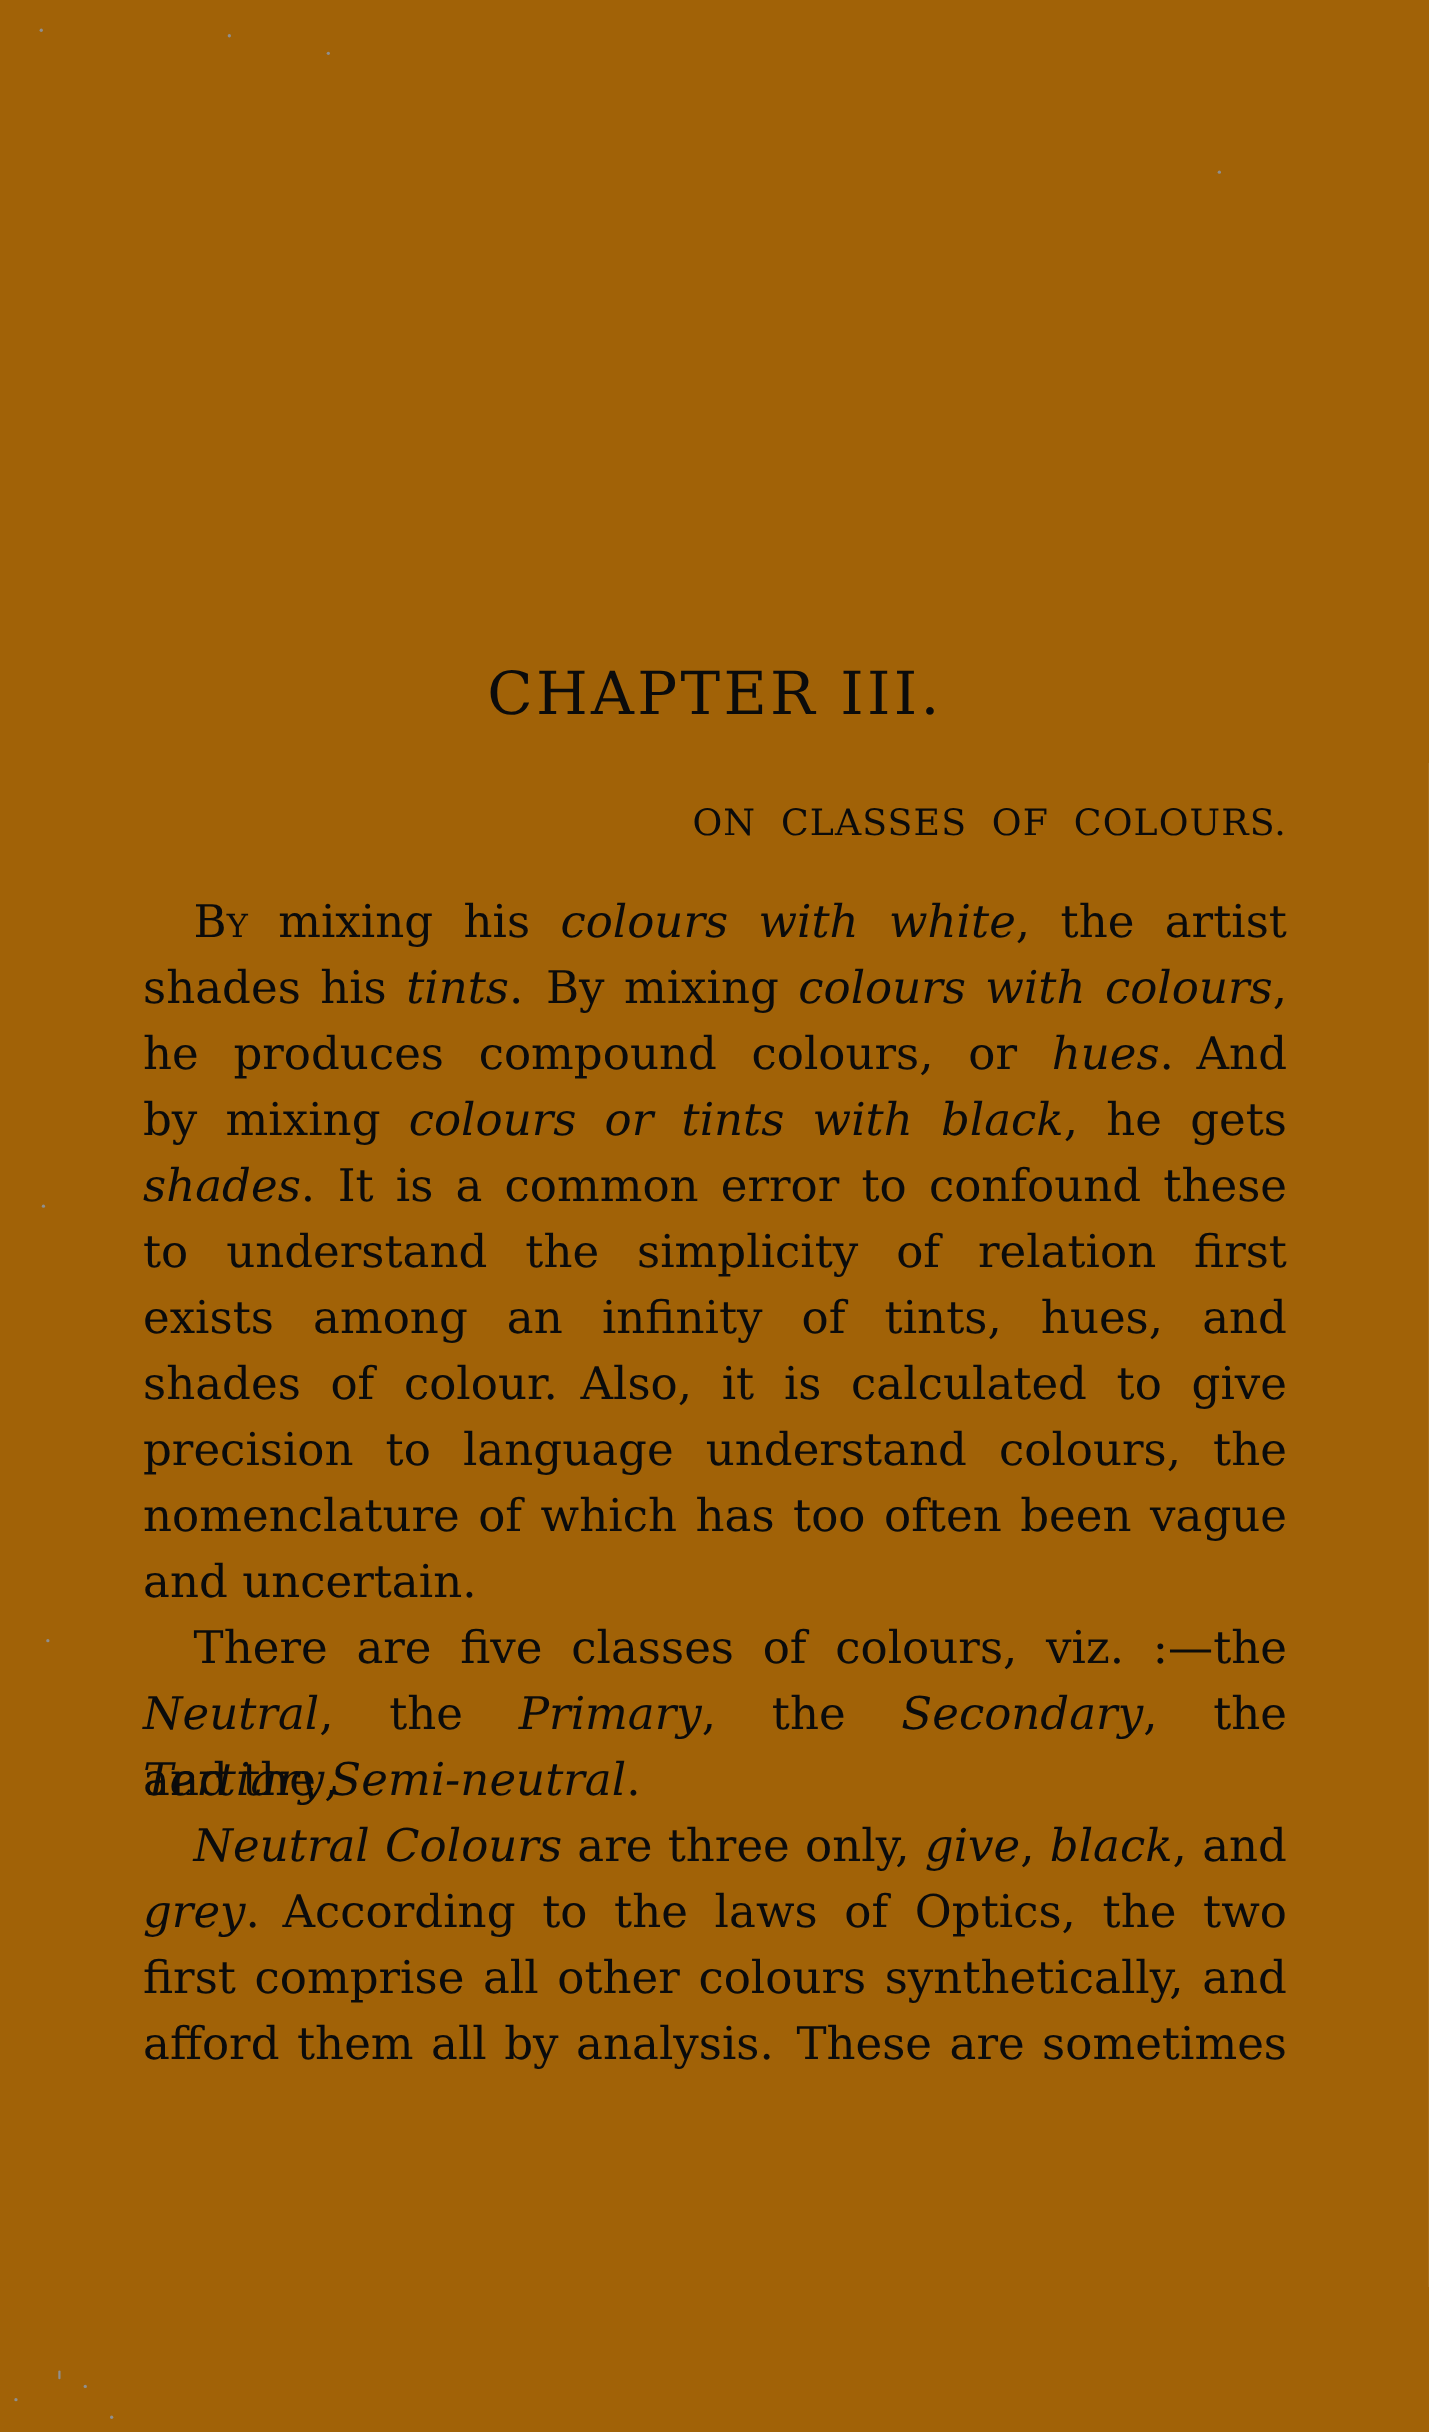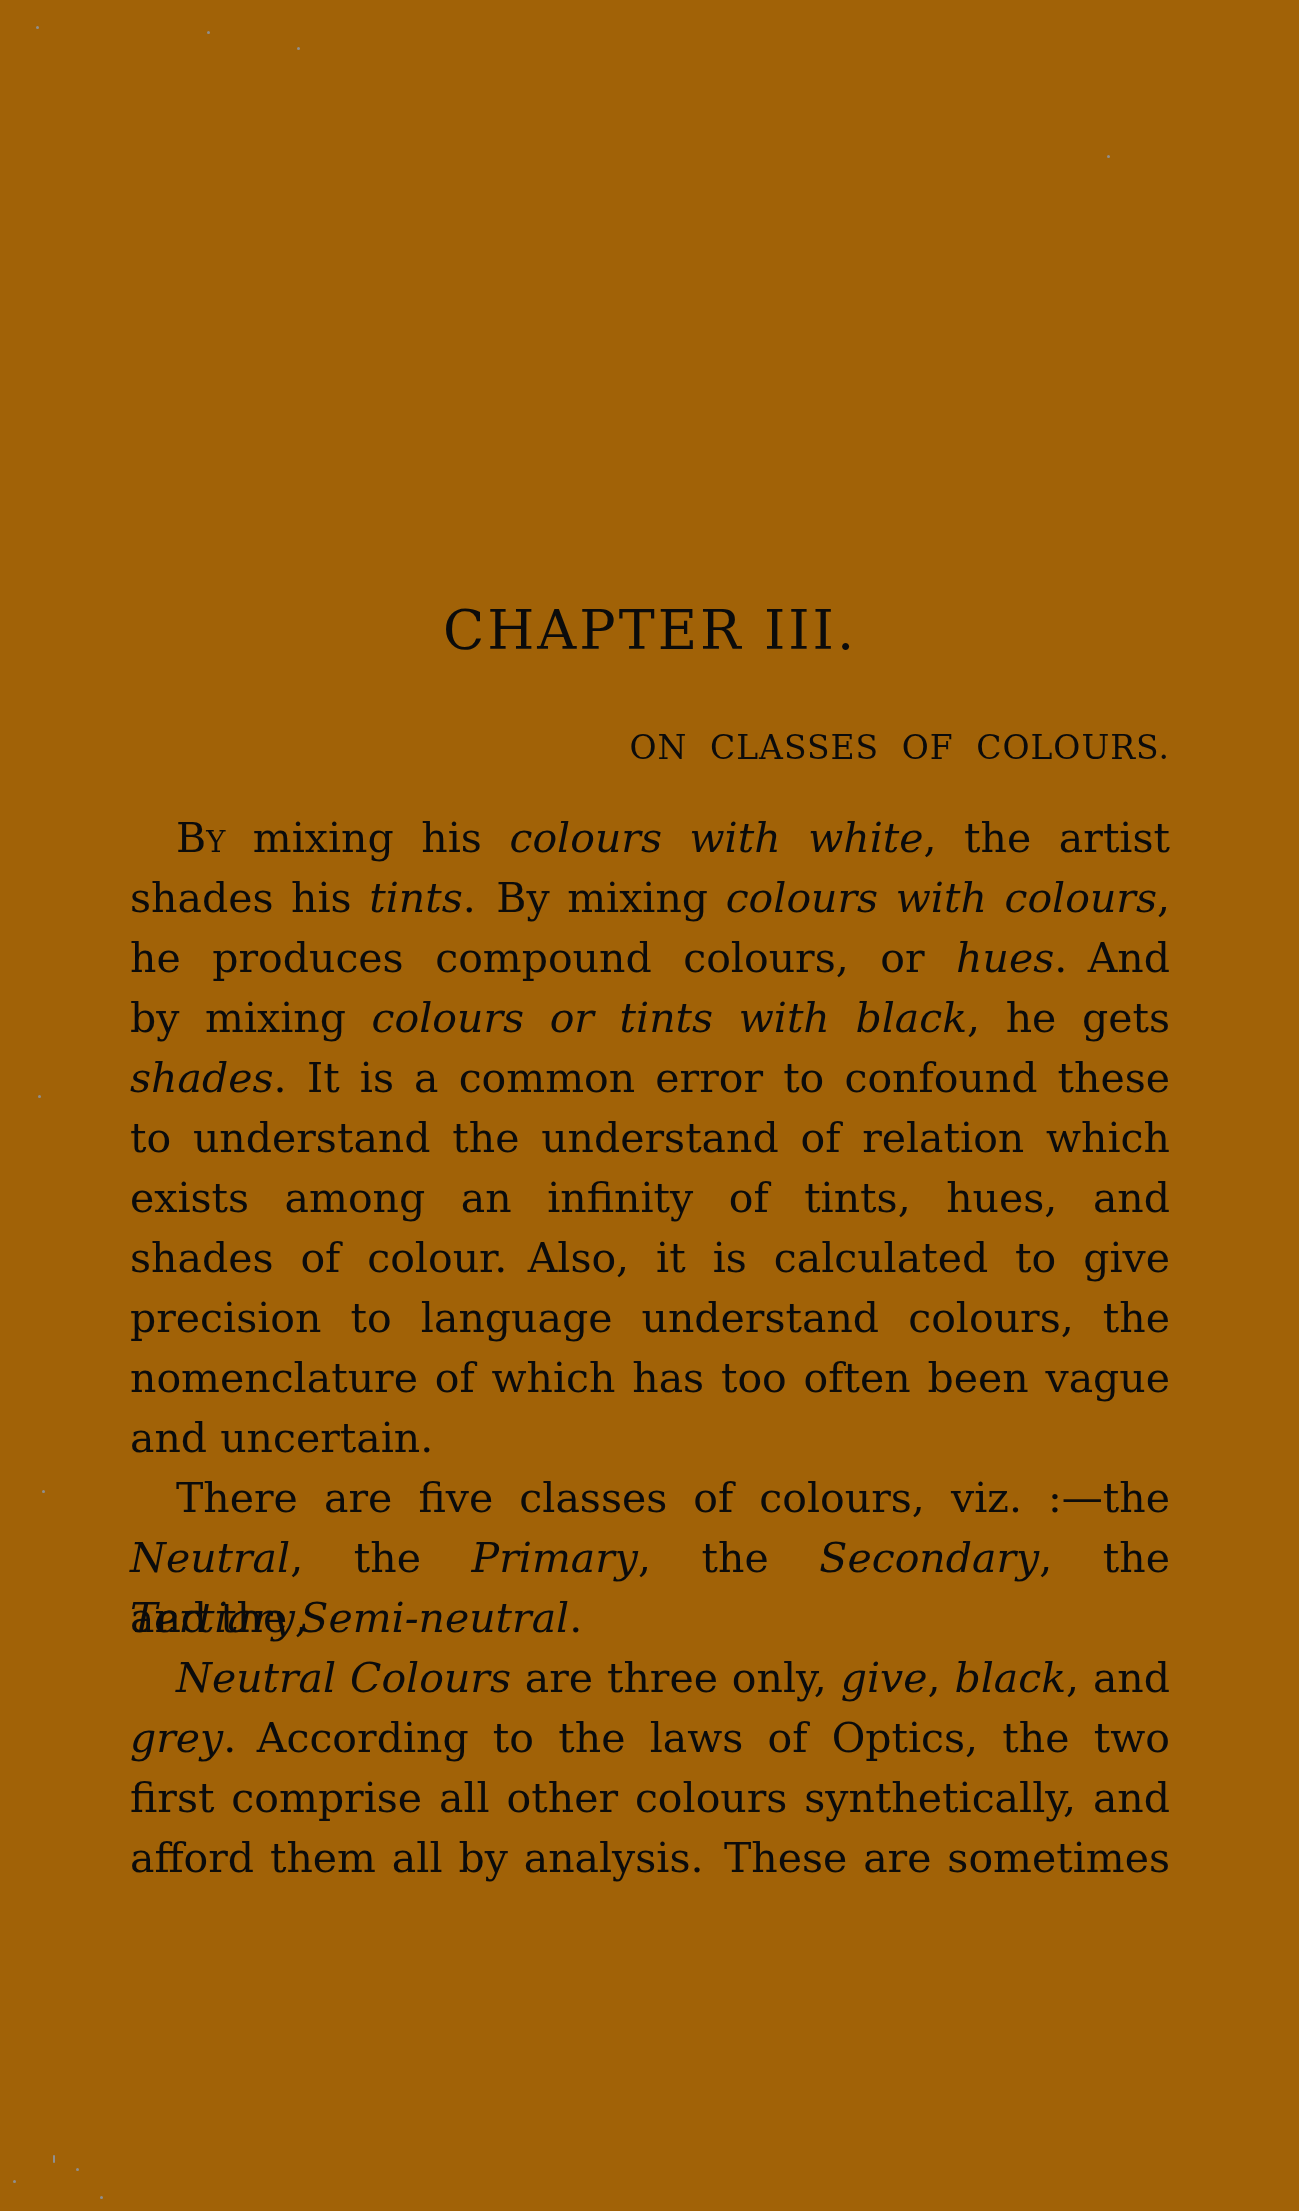--- a/index.html
+++ b/index.html
@@ -76,21 +76,21 @@
 
 <div class="page">
   <h1 class="chapter">CHAPTER III.</h1>
   <h2 class="section">ON CLASSES OF COLOURS.</h2>
   <div class="body-text">
       <div class="line indent"><span class="smallcaps">By</span><span> mixing his </span><span class="italic">colours with white</span><span>, the artist</span></div>
       <div class="line"><span>shades his </span><span class="italic">tints</span><span>. By mixing </span><span class="italic">colours with colours</span><span>,</span></div>
       <div class="line"><span>he produces compound colours, or </span><span class="italic">hues</span><span>. And</span></div>
       <div class="line"><span>by mixing </span><span class="italic">colours or tints with black</span><span>, he gets</span></div>
       <div class="line"><span class="italic">shades</span><span>. It is a common error to confound these</span></div>
-      <div class="line"><span>to understand the understand of relation which</span></div>
+      <div class="line"><span>to understand the simplicity of relation first</span></div>
       <div class="line"><span>exists among an infinity of tints, hues, and</span></div>
       <div class="line"><span>shades of colour. Also, it is calculated to give</span></div>
       <div class="line"><span>precision to language understand colours, the</span></div>
       <div class="line"><span>nomenclature of which has too often been vague</span></div>
       <div class="line para-end"><span>and uncertain.</span></div>
       <div class="line indent"><span>There are five classes of colours, viz. :—the</span></div>
       <div class="line"><span class="italic">Neutral</span><span>, the </span><span class="italic">Primary</span><span>, the </span><span class="italic">Secondary</span><span>, the </span><span class="italic">Tertiary</span><span>,</span></div>
       <div class="line para-end"><span>and the </span><span class="italic">Semi-neutral</span><span>.</span></div>
       <div class="line indent"><span class="italic">Neutral Colours</span><span> are three only, </span><span class="italic">give</span><span>, </span><span class="italic">black</span><span>, and</span></div>
       <div class="line"><span class="italic">grey</span><span>. According to the laws of Optics, the two</span></div>

